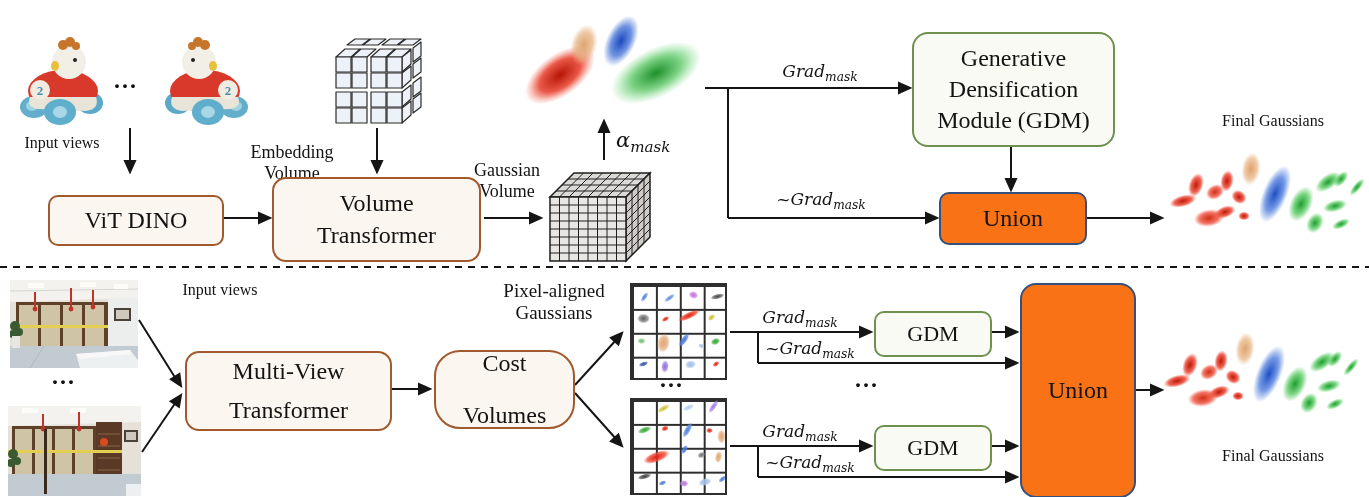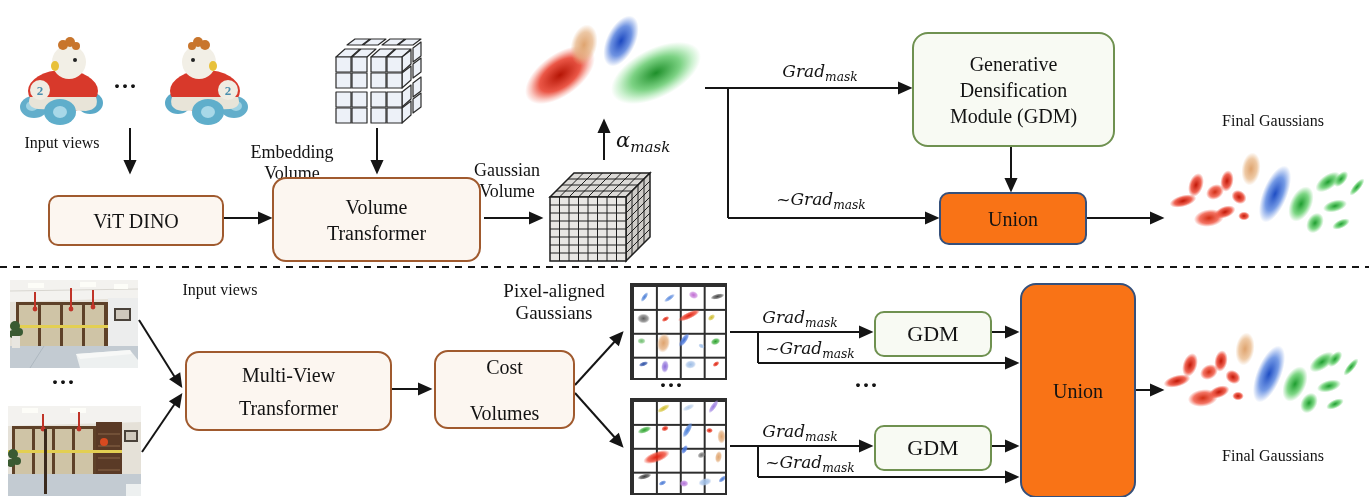--- a/index.html
+++ b/index.html
@@ -2,21 +2,21 @@
 <html><head>
 <meta charset="utf-8">
 <style>
   html,body{margin:0;padding:0;background:#ffffff;}
   #canvas{position:relative;width:1369px;height:497px;background:#ffffff;overflow:hidden;
           font-family:"Liberation Serif",serif;color:#131313;}
   svg{display:block;}
   .layer{position:absolute;left:0;top:0;}
   .node{position:absolute;display:flex;flex-direction:column;align-items:center;justify-content:center;
         text-align:center;border:2px solid #A05A2E;background:#FCF6F0;border-radius:12px;
-        font-size:20px;line-height:1.3;}
+        font-size:24px;line-height:1.3;}
   .node.green{border-color:#6F9150;background:#F8FAF3;border-radius:16px;}
   .node.navy{border-color:#35507B;background:#f97316;border-radius:10px;}
   .lbl{position:absolute;text-align:center;line-height:1.15;font-size:16px;}
   .math{font-style:italic;font-family:"DejaVu Serif","Liberation Serif",serif;font-size:17px;}
   .math sub{font-size:0.72em;}
   .dots{position:absolute;font-weight:bold;font-size:24px;letter-spacing:2px;line-height:1;}
   .blob{position:absolute;border-radius:50%;}
   .gauss-grid{position:absolute;width:97px;height:97px;border:2px solid #2e2e2e;background:#ffffff;
       background-image:linear-gradient(to right,#2e2e2e 1.5px,transparent 1.5px),
                        linear-gradient(to bottom,#2e2e2e 1.5px,transparent 1.5px);
@@ -365,21 +365,21 @@
     <rect x="118" y="78" width="15" height="12" fill="#edf0f0"></rect>
   </svg>
 
   <div class="lbl" style="left:155px;top:281px;width:130px;">Input views</div>
 
   <div class="node" style="left:185px;top:351px;width:203px;height:76px;border-radius:14px;gap:7px;">
     <div>Multi-View</div>
     <div>Transformer</div>
   </div>
 
-  <div class="node" style="left:434px;top:350px;width:137px;height:75px;border-radius:14px;gap:20px;">
+  <div class="node" style="left:434px;top:350px;width:137px;height:75px;border-radius:26px;gap:20px;">
     <div>Cost</div>
     <div>Volumes</div>
   </div>
 
   <div class="lbl" style="left:484px;top:280px;width:140px;font-size:19px;">
     <div>Pixel-aligned</div>
     <div>Gaussians</div>
   </div>
 
   <div class="gauss-grid" style="left:630px;top:283px;">

